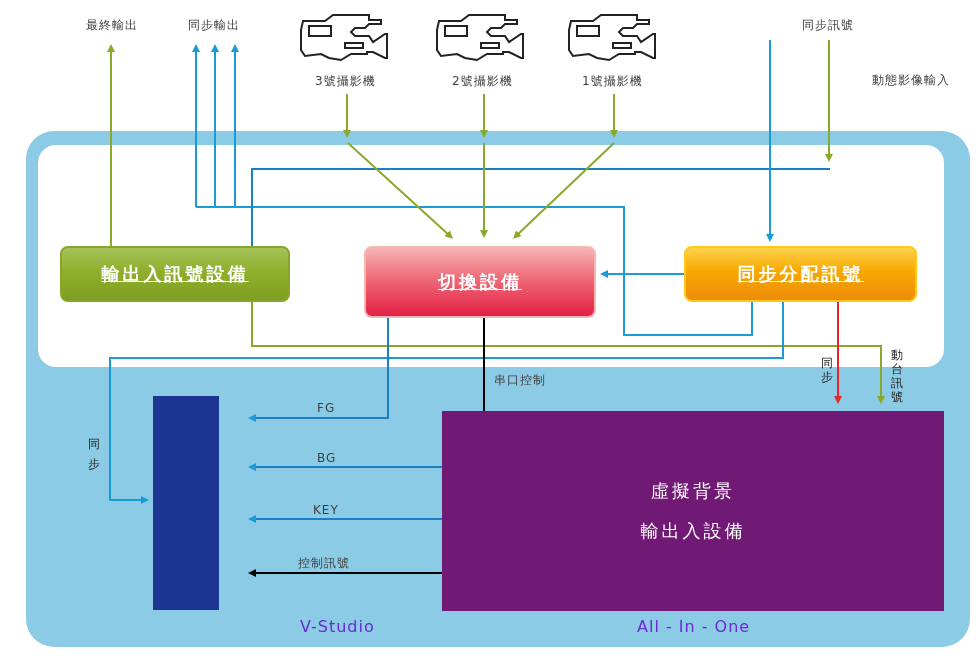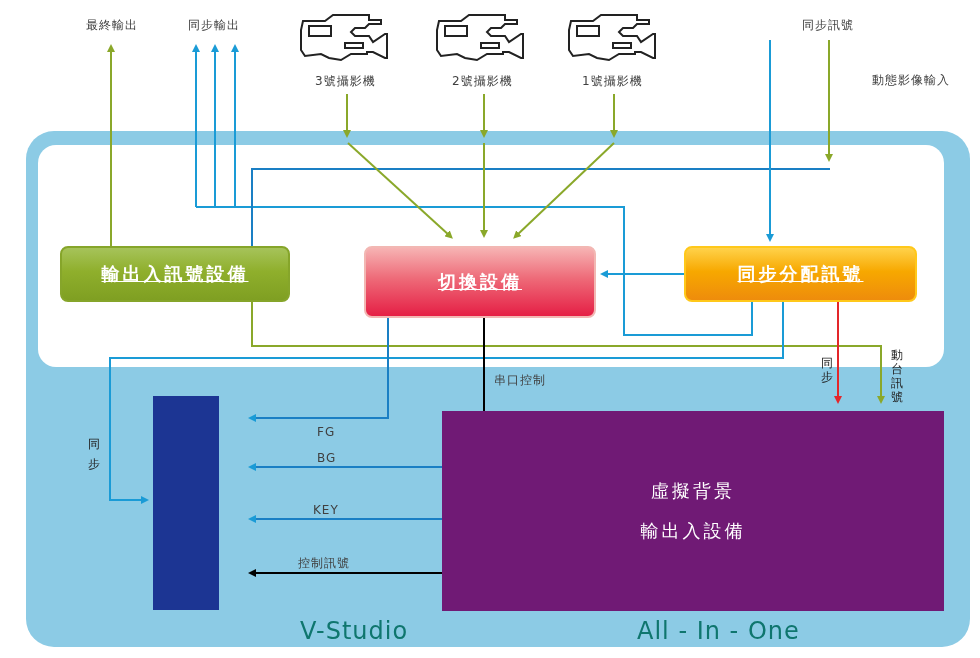--- a/index.html
+++ b/index.html
@@ -15,21 +15,21 @@
   .box-io { left: 60px; top: 246px; width: 230px; height: 56px;
             background: linear-gradient(#a6c35a 0%, #8faf2c 45%, #7f9f22 100%); border: 2px solid #86a52a; }
   .box-sw { left: 364px; top: 246px; width: 232px; height: 72px;
             background: linear-gradient(#f6b3b3 0%, #ee6a78 45%, #e51f45 100%); border: 2px solid #f2b7b3; }
   .box-sync { left: 684px; top: 246px; width: 233px; height: 56px;
             background: linear-gradient(#ffd24a 0%, #f7a800 45%, #ee8c0c 100%); border: 2px solid #ffc81a; }
   .vstudio-block { left: 153px; top: 396px; width: 66px; height: 214px; background: #1c3593; }
   .aio-block { left: 442px; top: 411px; width: 502px; height: 200px; background: #701a75;
                display: flex; flex-direction: column; align-items: center; justify-content: center; }
   .aio-line { color: #fff; font-size: 18px; letter-spacing: 3px; margin: 8px 0; }
-  .footer-label { position: absolute; font-size: 24px; color: #0f766e; letter-spacing: 1px; }
+  .footer-label { position: absolute; font-size: 16px; color: #6d28d9; letter-spacing: 1px; }
   svg.wires { position: absolute; left: 0; top: 0; }
   .cam { position: absolute; width: 104px; height: 50px; }
 </style>
 </head>
 <body>
 
 <div class="abs outer-frame"></div>
 <div class="abs inner-panel"></div>
 
 <svg class="wires" width="980" height="658">
@@ -120,21 +120,21 @@
 <div class="box box-sw">切換設備</div>
 <div class="box box-sync">同步分配訊號</div>
 
 <div class="abs vstudio-block"></div>
 <div class="abs aio-block">
   <div class="aio-line">虛擬背景</div>
   <div class="aio-line">輸出入設備</div>
 </div>
 
 <div class="label" style="left:494px;top:372px;">串口控制</div>
-<div class="label" style="left:317px;top:401px;margin-top:24px;">FG</div>
+<div class="label" style="left:317px;top:401px;">FG</div>
 <div class="label" style="left:317px;top:451px;">BG</div>
 <div class="label" style="left:313px;top:503px;">KEY</div>
 <div class="label" style="left:298px;top:555px;">控制訊號</div>
 <div class="vlabel" style="left:87px;top:434px;line-height:20px;">同步</div>
 <div class="vlabel" style="left:820px;top:356px;">同步</div>
 <div class="vlabel" style="left:890px;top:348px;">動台訊號</div>
 
 <div class="footer-label" style="left:300px;top:617px;">V-Studio</div>
 <div class="footer-label" style="left:637px;top:617px;">All - In - One</div>
 

